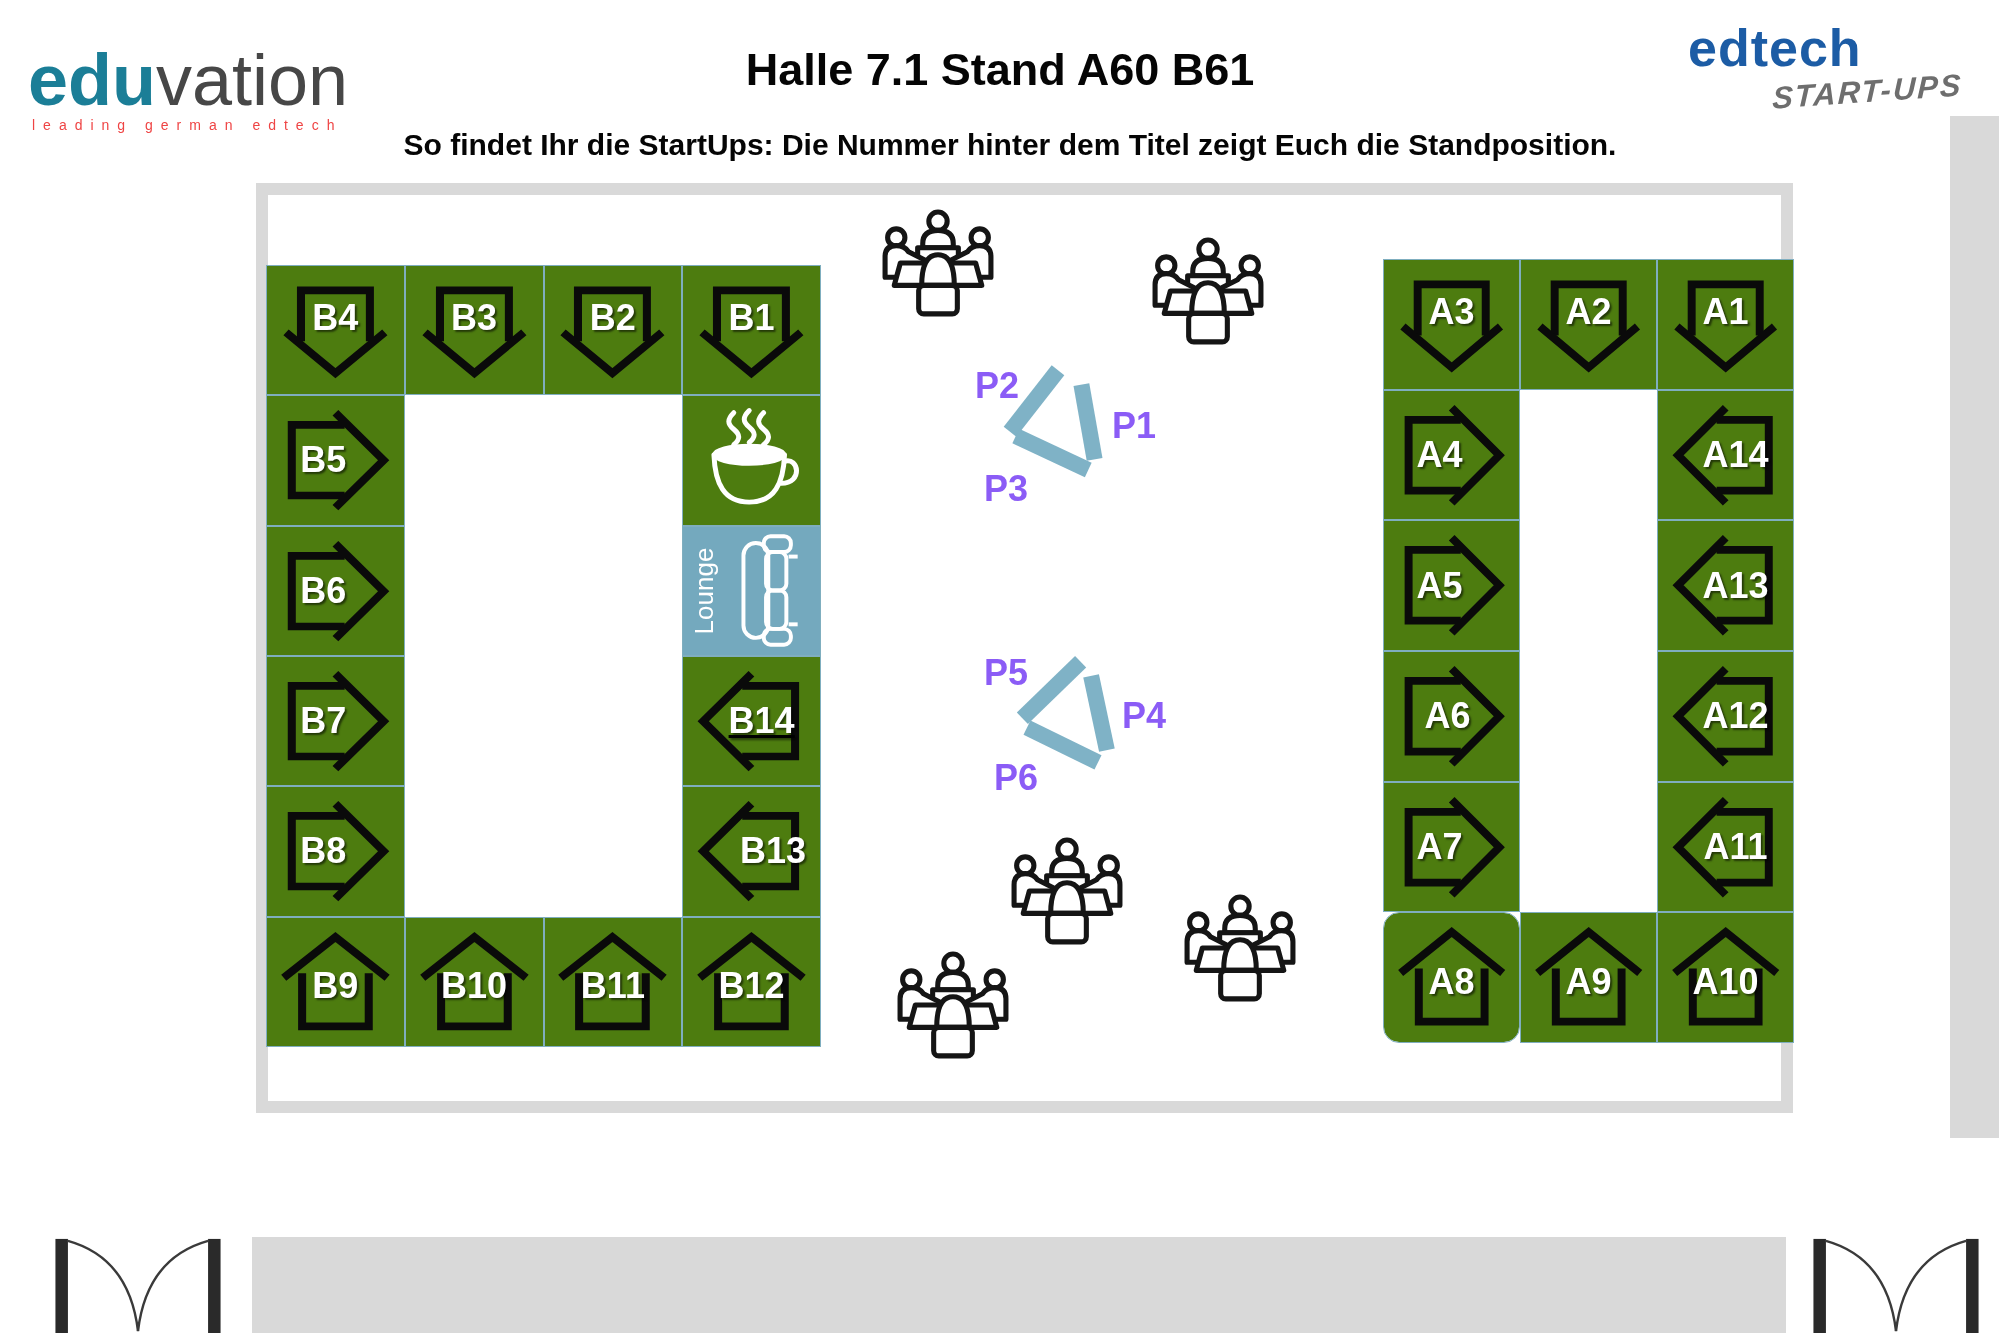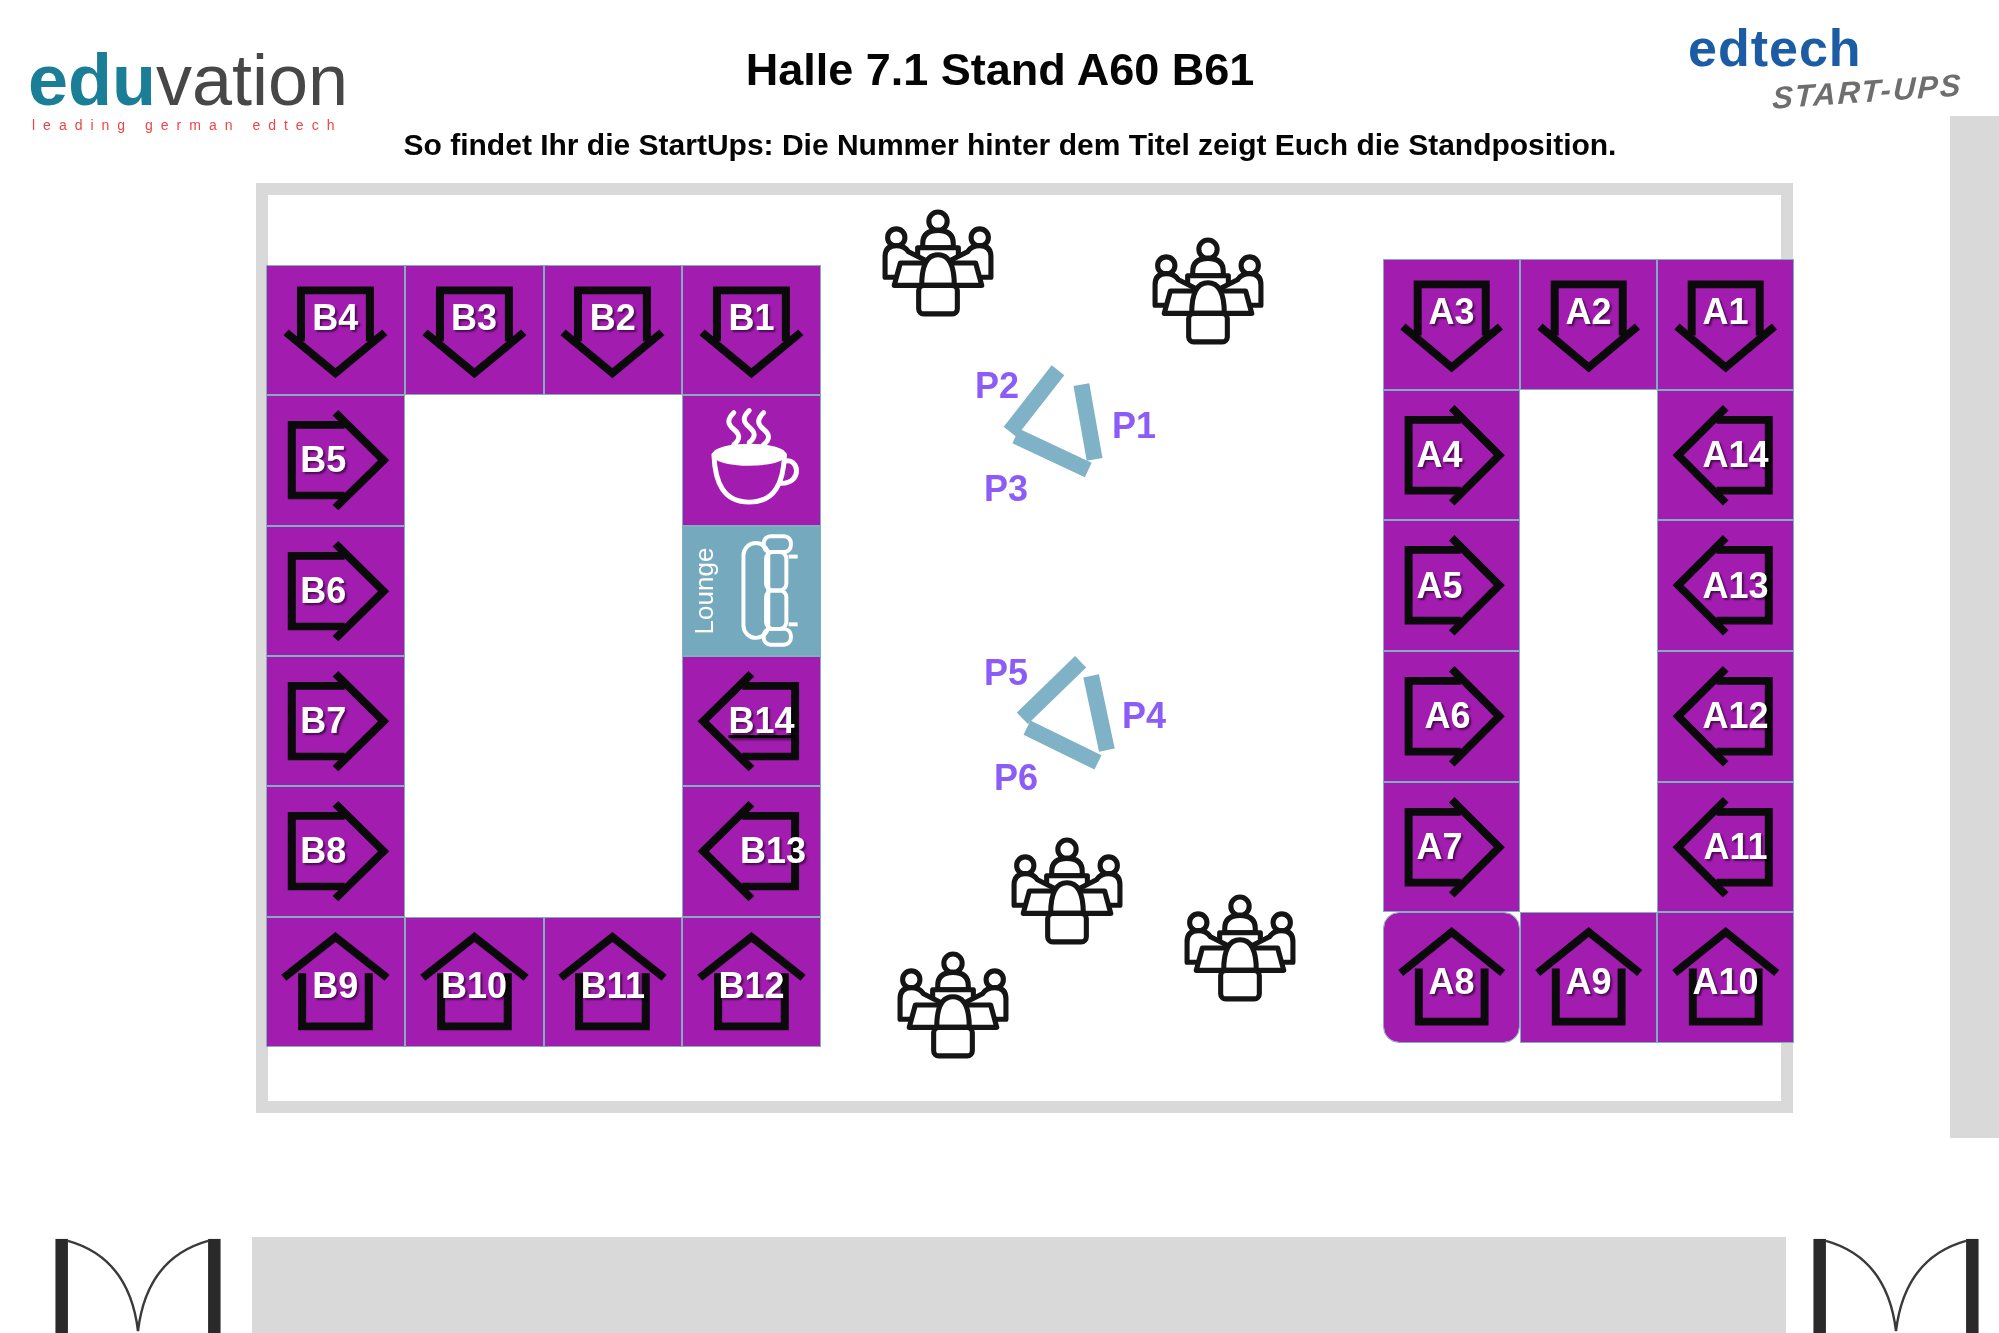--- a/index.html
+++ b/index.html
@@ -23,21 +23,21 @@
   
   .plan-frame{position:absolute;left:256px;top:183px;width:1513px;height:906px;
               border:12px solid #D9D9D9;background:#fff;}
 
   
   .block{position:absolute;display:grid;gap:2px;}
   .block-b{left:267px;top:266px;width:553px;height:780px;
            grid-template-columns:repeat(4,1fr);grid-template-rows:repeat(6,1fr);}
   .block-a{left:1384px;top:260px;width:409px;height:782px;
            grid-template-columns:repeat(3,1fr);grid-template-rows:repeat(6,1fr);}
-  .tile{position:relative;background:#a21caf;outline:1px solid #7FAEBF;
+  .tile{position:relative;background:#4d7c0f;outline:1px solid #7FAEBF;
         display:flex;align-items:center;justify-content:center;}
   .tile svg.booth-icon{position:absolute;left:8%;top:7%;width:84%;height:86%;}
   .tile-label{position:relative;z-index:2;color:#fff;font-weight:700;font-size:36px;
               text-shadow:2px 2px 2px rgba(0,0,0,.55);}
   .tile.arrow-down  .tile-label{transform:translateY(-12px);}
   .tile.house       .tile-label{transform:translateY(4px);}
   .tile.arrow-right .tile-label{transform:translateX(-12px);}
   .tile.arrow-left  .tile-label{transform:translateX(10px);}
   .tile.lounge{background:#74A9BE;}
   .tile.lounge svg.booth-icon{left:38%;top:6%;width:52%;height:88%;}

